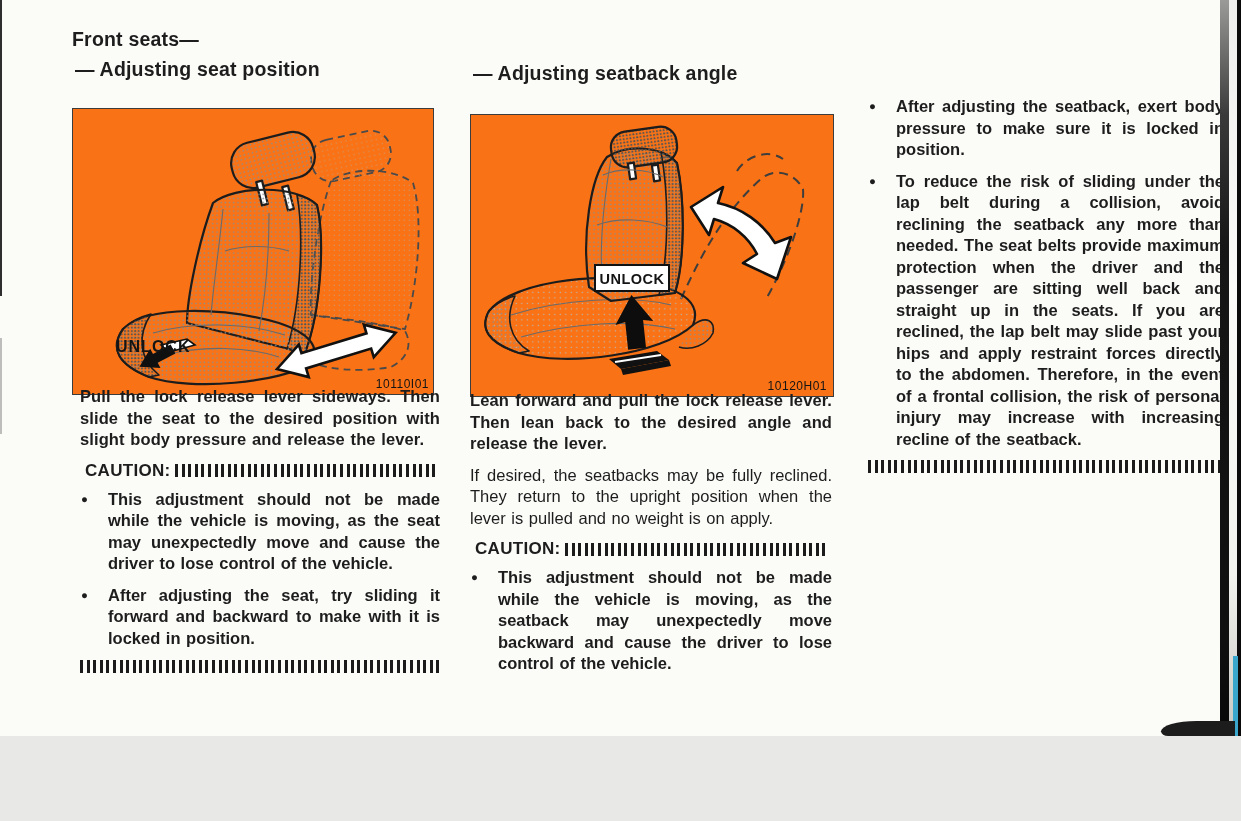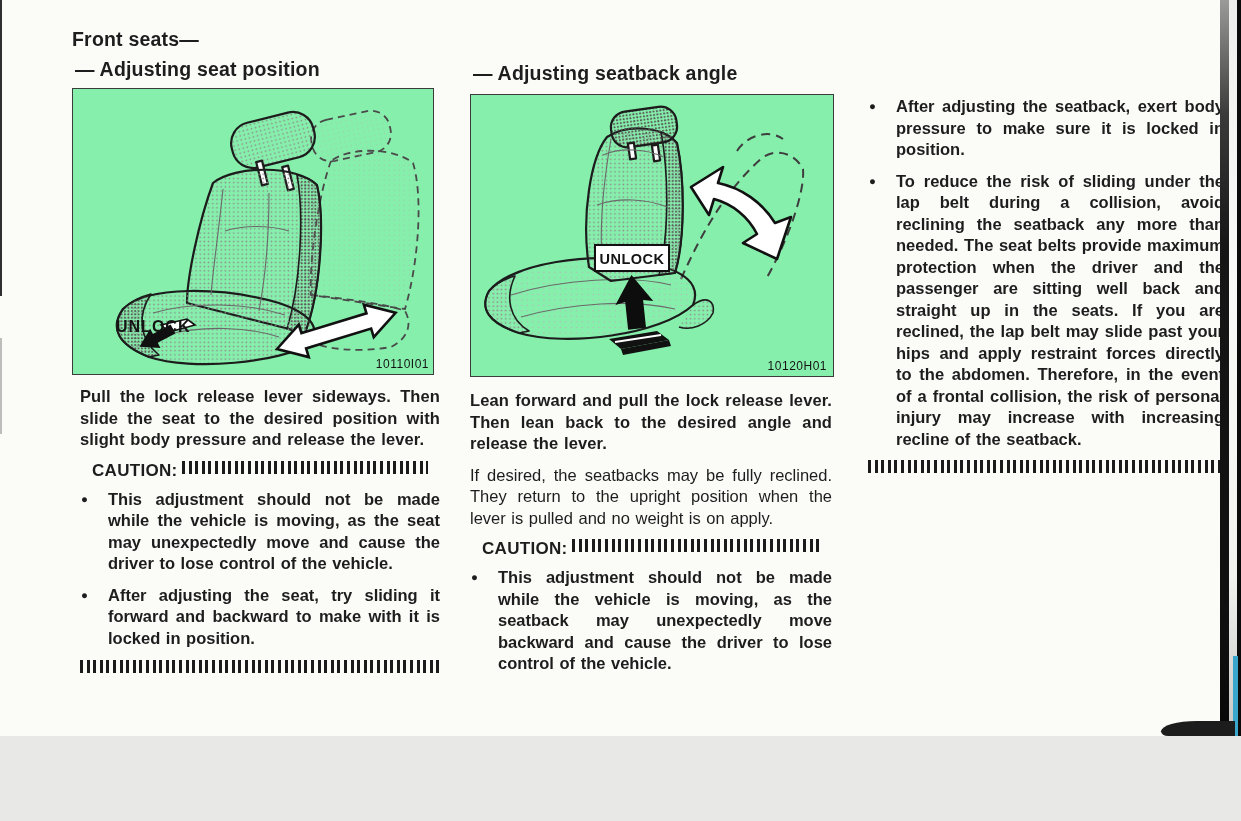--- a/index.html
+++ b/index.html
@@ -1,25 +1,25 @@
 <!DOCTYPE html>
 <html><head>
 <meta charset="utf-8">
 <style>
   html,body{margin:0;padding:0;background:#e8e8e6;}
   .page{
     position:relative;width:1241px;height:736px;background:#fbfbf8;
     font-family:"Liberation Sans",sans-serif;color:#1d1d1d;overflow:hidden;
   }
   .title{position:absolute;font-weight:700;font-size:19.5px;letter-spacing:.2px;white-space:nowrap;}
-  .fig{position:absolute;border:1.6px solid #3c3c3c;background:#86efac;}
+  .fig{position:absolute;border:1.6px solid #3c3c3c;background:#f97316;margin-top:20px;}
   .col{position:absolute;}
   .col p{margin:0 0 10px;font-size:16.5px;line-height:21.5px;text-align:justify;word-spacing:1px;hyphens:none;}
   .col p.b{font-weight:700;letter-spacing:.1px;}
-  .caution-row{display:flex;align-items:flex-start;margin:3px 12px 8px;}
+  .caution-row{display:flex;align-items:center;margin:3px 5px 8px;}
   .caution-label{font-weight:700;font-size:17px;letter-spacing:.3px;flex:none;padding-right:4px;}
   .bars{flex:1;height:13px;background:repeating-linear-gradient(90deg,#1b1b1b 0 3px,transparent 3px 6.6px);}
   .divider{height:13px;margin-top:11px;background:repeating-linear-gradient(90deg,#1b1b1b 0 3px,transparent 3px 6.6px);}
   .bullet{display:flex;margin:0 0 10px;}
   .bullet .dot{flex:none;width:27px;font-size:11.5px;line-height:21.5px;padding-left:1px;}
   .bullet .txt{flex:1;font-weight:700;font-size:16.5px;line-height:21.5px;text-align:justify;word-spacing:1px;hyphens:none;}
   .pagenum{position:absolute;left:72px;top:758px;font-size:17px;letter-spacing:.5px;}
   .watermark{position:absolute;left:0;right:14px;top:783px;text-align:center;font-size:24px;color:#8a8a8a;letter-spacing:.4px;font-style:italic;}
   
   .edge-left{position:absolute;left:0;top:0;width:2px;height:296px;background:#2e2e2e;}

